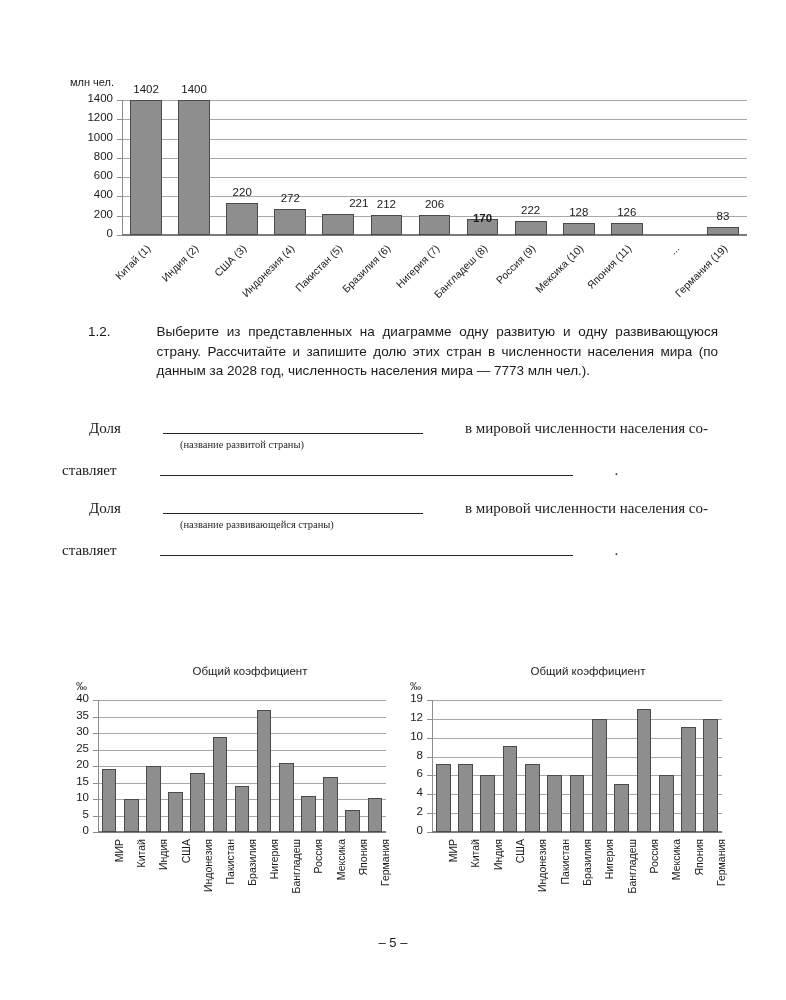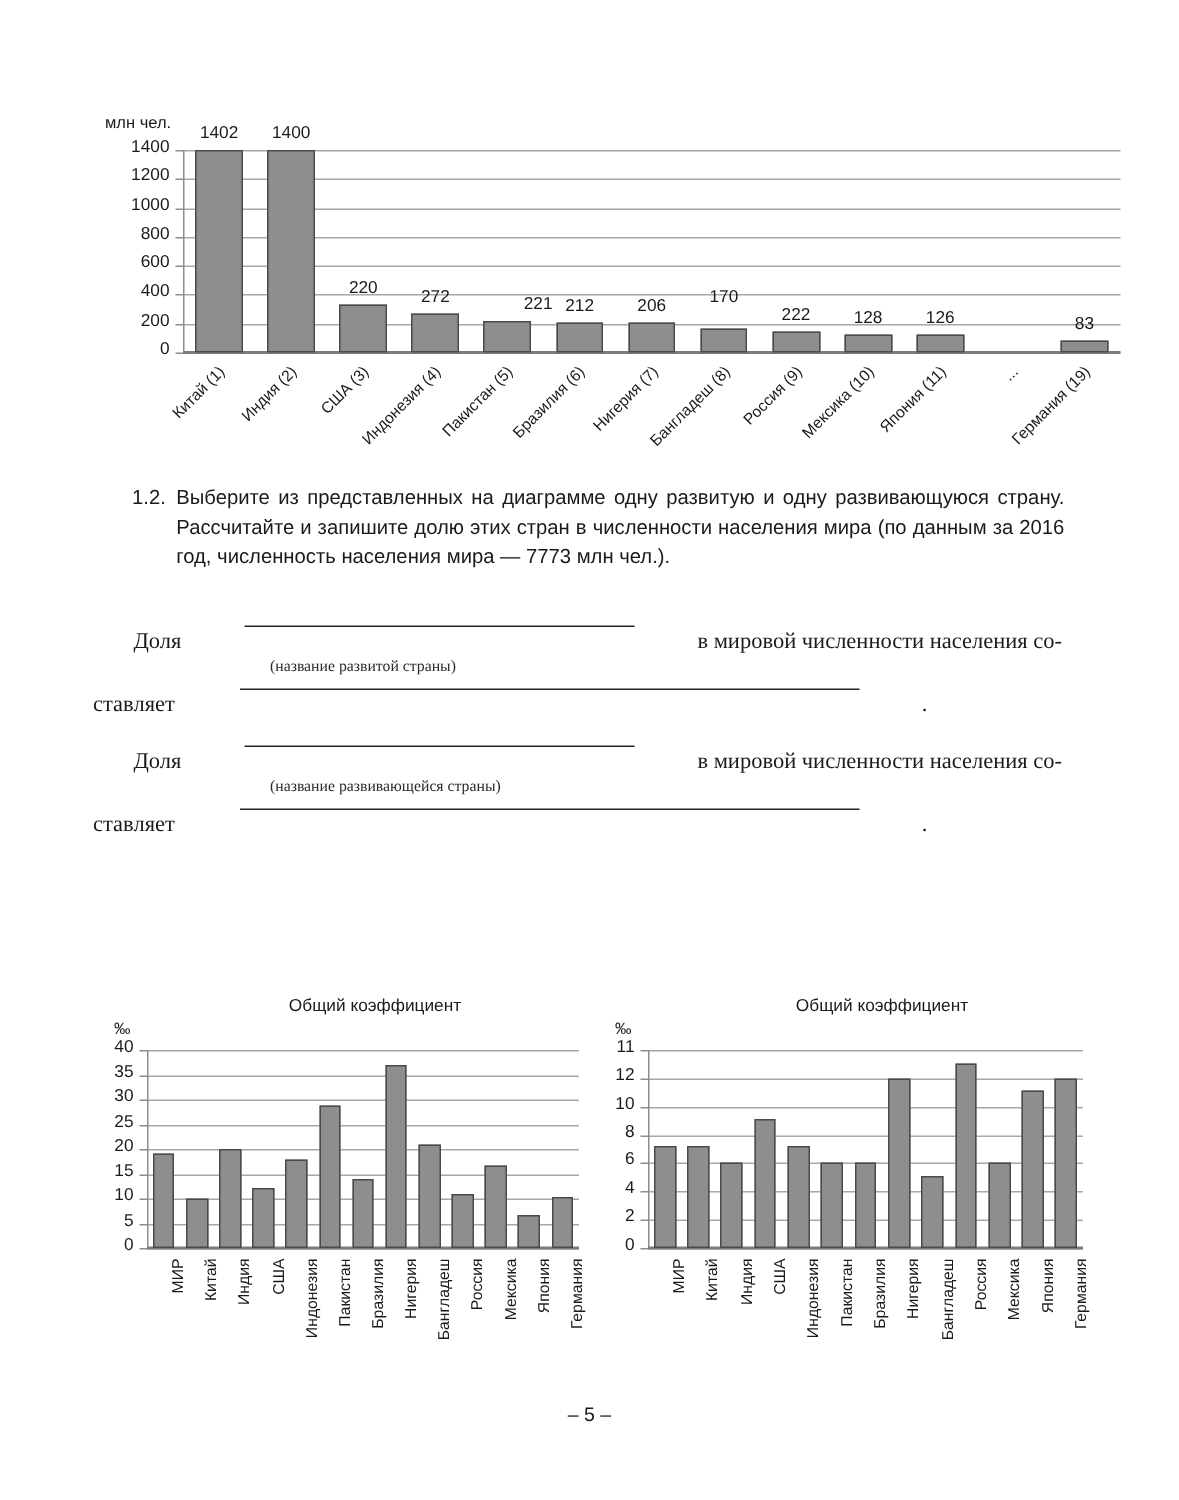--- a/index.html
+++ b/index.html
@@ -49,36 +49,36 @@
     transform:rotate(-45deg);
   }
   .cat-vert{
     position:absolute;font-size:10.5px;color:#1a1a1a;white-space:nowrap;
     font-family:"Liberation Sans", sans-serif;
     transform-origin:left top;
     transform:rotate(-90deg);
   }
 
   
-  .q-block{position:absolute;display:flex;}
+  .q-block{position:absolute;display:flex;gap:39px;}
   .q-num{
     font-size:13.5px;line-height:19.5px;font-family:"Liberation Sans", sans-serif;
     flex:0 0 auto;padding-right:7px;
   }
   .q-body{
     font-size:13.5px;line-height:19.5px;font-family:"Liberation Sans", sans-serif;
     text-align:justify;
   }
 
   .serif-block{
     position:absolute;
     font-family:"Liberation Serif", serif;
     font-size:15px;color:#1a1a1a;
   }
-  .fill-row{display:flex;align-items:flex-start;white-space:nowrap;gap:37px;}
+  .fill-row{display:flex;align-items:flex-end;white-space:nowrap;gap:37px;}
   .rule{
     border-bottom:1.4px solid #242424;
     flex:0 0 auto;height:0;position:relative;top:-3px;
   }
   .hint{
     font-family:"Liberation Serif", serif;
     font-size:10.5px;color:#2a2a2a;position:absolute;
   }
   .pagenum{
     position:absolute;width:100%;text-align:center;
@@ -134,41 +134,41 @@
         <div class="bar" style="left: 200.481px; width: 31.7308px; height: 21.3107px; background: rgb(142, 142, 142); border-color: rgb(74, 74, 74);"></div>
         <div class="bar-val" style="left: 186.346px; width: 60px; top: 96.6893px; text-align: right;">221</div>
         <div class="cat-rot" style="left: 214.346px; top: 142px; text-align: right; transform: rotate(-45deg) translateX(-100%);">Пакистан (5)</div>
         <div class="bar" style="left: 248.558px; width: 31.7308px; height: 20.4429px; background: rgb(142, 142, 142); border-color: rgb(74, 74, 74);"></div>
         <div class="bar-val" style="left: 234.423px; width: 60px; top: 97.5571px;">212</div>
         <div class="cat-rot" style="left: 262.423px; top: 142px; text-align: right; transform: rotate(-45deg) translateX(-100%);">Бразилия (6)</div>
         <div class="bar" style="left: 296.635px; width: 31.7308px; height: 19.8643px; background: rgb(142, 142, 142); border-color: rgb(74, 74, 74);"></div>
         <div class="bar-val" style="left: 282.5px; width: 60px; top: 98.1357px;">206</div>
         <div class="cat-rot" style="left: 310.5px; top: 142px; text-align: right; transform: rotate(-45deg) translateX(-100%);">Нигерия (7)</div>
         <div class="bar" style="left: 344.712px; width: 31.7308px; height: 16.3929px; background: rgb(142, 142, 142); border-color: rgb(74, 74, 74);"></div>
-        <div class="bar-val" style="left: 330.577px; width: 60px; top: 92px;">170</div>
+        <div class="bar-val" style="left: 330.577px; width: 60px; top: 112px; font-weight: bold;">170</div>
         <div class="cat-rot" style="left: 358.577px; top: 142px; text-align: right; transform: rotate(-45deg) translateX(-100%);">Бангладеш (8)</div>
         <div class="bar" style="left: 392.788px; width: 31.7308px; height: 14.175px; background: rgb(142, 142, 142); border-color: rgb(74, 74, 74);"></div>
         <div class="bar-val" style="left: 378.654px; width: 60px; top: 103.825px;">222</div>
         <div class="cat-rot" style="left: 406.654px; top: 142px; text-align: right; transform: rotate(-45deg) translateX(-100%);">Россия (9)</div>
         <div class="bar" style="left: 440.865px; width: 31.7308px; height: 12.3429px; background: rgb(142, 142, 142); border-color: rgb(74, 74, 74);"></div>
         <div class="bar-val" style="left: 426.731px; width: 60px; top: 105.657px;">128</div>
         <div class="cat-rot" style="left: 454.731px; top: 142px; text-align: right; transform: rotate(-45deg) translateX(-100%);">Мексика (10)</div>
         <div class="bar" style="left: 488.942px; width: 31.7308px; height: 12.15px; background: rgb(142, 142, 142); border-color: rgb(74, 74, 74);"></div>
         <div class="bar-val" style="left: 474.808px; width: 60px; top: 105.85px;">126</div>
         <div class="cat-rot" style="left: 502.808px; top: 142px; text-align: right; transform: rotate(-45deg) translateX(-100%);">Япония (11)</div>
         <div class="cat-rot" style="left: 550.885px; top: 142px; text-align: right; transform: rotate(-45deg) translateX(-100%);">...</div>
         <div class="bar" style="left: 585.096px; width: 31.7308px; height: 8.00357px; background: rgb(142, 142, 142); border-color: rgb(74, 74, 74);"></div>
         <div class="bar-val" style="left: 570.962px; width: 60px; top: 109.996px;">83</div>
         <div class="cat-rot" style="left: 598.962px; top: 142px; text-align: right; transform: rotate(-45deg) translateX(-100%);">Германия (19)</div>
       </div>
   </div>
 
   <div class="q-block" style="left:88px;top:322px;width:630px;">
     <div class="q-num">1.2.</div>
-    <div class="q-body justify" style="width:592px;">Выберите из представленных на диаграмме одну развитую и одну развивающуюся страну. Рассчитайте и запишите долю этих стран в численности населения мира (по данным за 2016 год, численность населения мира — 7773 млн чел.).</div>
+    <div class="q-body justify" style="width:592px;">Выберите из представленных на диаграмме одну развитую и одну развивающуюся страну. Рассчитайте и запишите долю этих стран в численности населения мира (по данным за 2028 год, численность населения мира — 7773 млн чел.).</div>
   </div>
 
   <div class="serif-block" style="left:62px;top:420px;width:660px;">
     <div class="fill-row" style="padding-left:27px;">
       <span>Доля</span>
       <span class="rule" style="width:260px;margin:0 5px;"></span>
       <span>в мировой численности населения со-</span>
     </div>
     <div class="hint" style="left:118px;top:19px;">(название развитой страны)</div>
   </div>
@@ -285,21 +285,21 @@
         <div class="tickmark" style="left: -5px; top: 56.5714px;"></div>
         <div class="ytick-lbl" style="top: 48.5714px; right: 299px; width: 46px;">8</div>
         <div class="gridline" style="top: 37.7143px;"></div>
         <div class="tickmark" style="left: -5px; top: 37.7143px;"></div>
         <div class="ytick-lbl" style="top: 29.7143px; right: 299px; width: 46px;">10</div>
         <div class="gridline" style="top: 18.8571px;"></div>
         <div class="tickmark" style="left: -5px; top: 18.8571px;"></div>
         <div class="ytick-lbl" style="top: 10.8571px; right: 299px; width: 46px;">12</div>
         <div class="gridline" style="top: 0px;"></div>
         <div class="tickmark" style="left: -5px; top: 0px;"></div>
-        <div class="ytick-lbl" style="top: -8px; right: 299px; width: 46px;">11</div>
+        <div class="ytick-lbl" style="top: -8px; right: 299px; width: 46px;">19</div>
         <div class="axis-y" style="left: 0px;"></div>
         <div class="axis-x" style="bottom: -1px;"></div>
         <div class="bar" style="left: 3.79231px; width: 14.7231px; height: 67.8857px; background: rgb(142, 142, 142); border-color: rgb(74, 74, 74);"></div>
         <div class="cat-vert" style="left: 15.1538px; top: 139px; transform: rotate(-90deg) translateX(-100%);">МИР</div>
         <div class="bar" style="left: 26.1px; width: 14.7231px; height: 67.8857px; background: rgb(142, 142, 142); border-color: rgb(74, 74, 74);"></div>
         <div class="cat-vert" style="left: 37.4615px; top: 139px; transform: rotate(-90deg) translateX(-100%);">Китай</div>
         <div class="bar" style="left: 48.4077px; width: 14.7231px; height: 56.5714px; background: rgb(142, 142, 142); border-color: rgb(74, 74, 74);"></div>
         <div class="cat-vert" style="left: 59.7692px; top: 139px; transform: rotate(-90deg) translateX(-100%);">Индия</div>
         <div class="bar" style="left: 70.7154px; width: 14.7231px; height: 85.8px; background: rgb(142, 142, 142); border-color: rgb(74, 74, 74);"></div>
         <div class="cat-vert" style="left: 82.0769px; top: 139px; transform: rotate(-90deg) translateX(-100%);">США</div>

